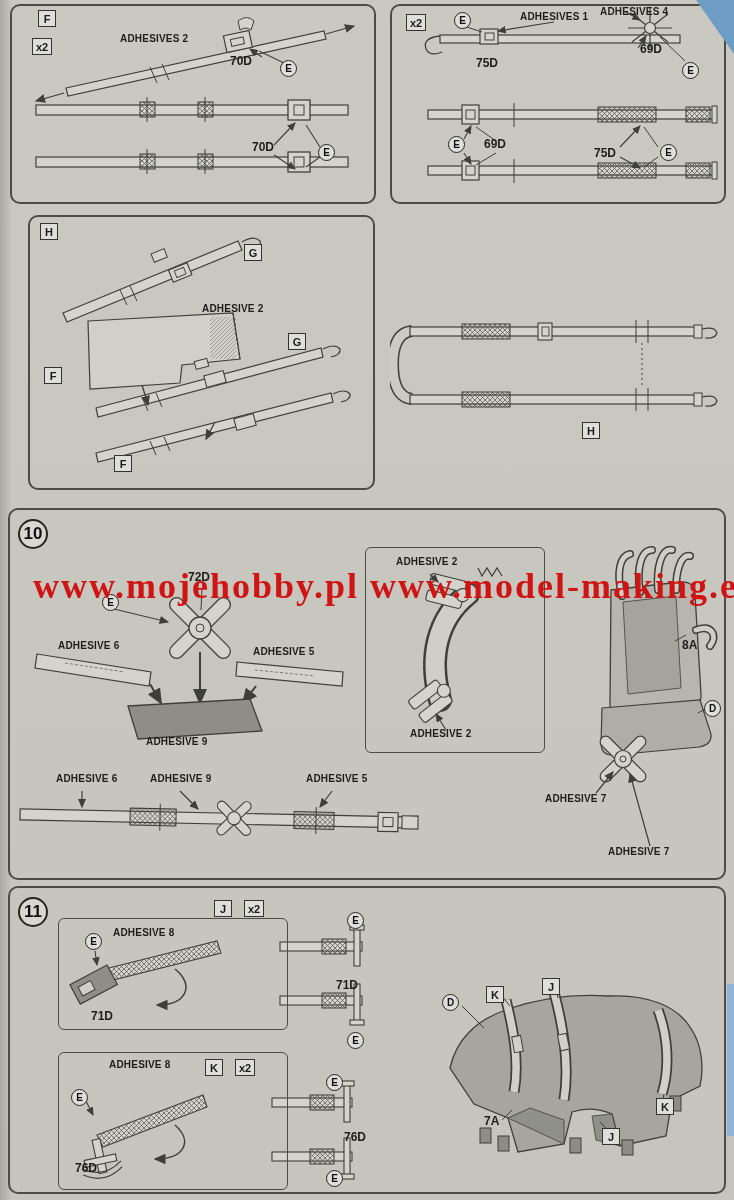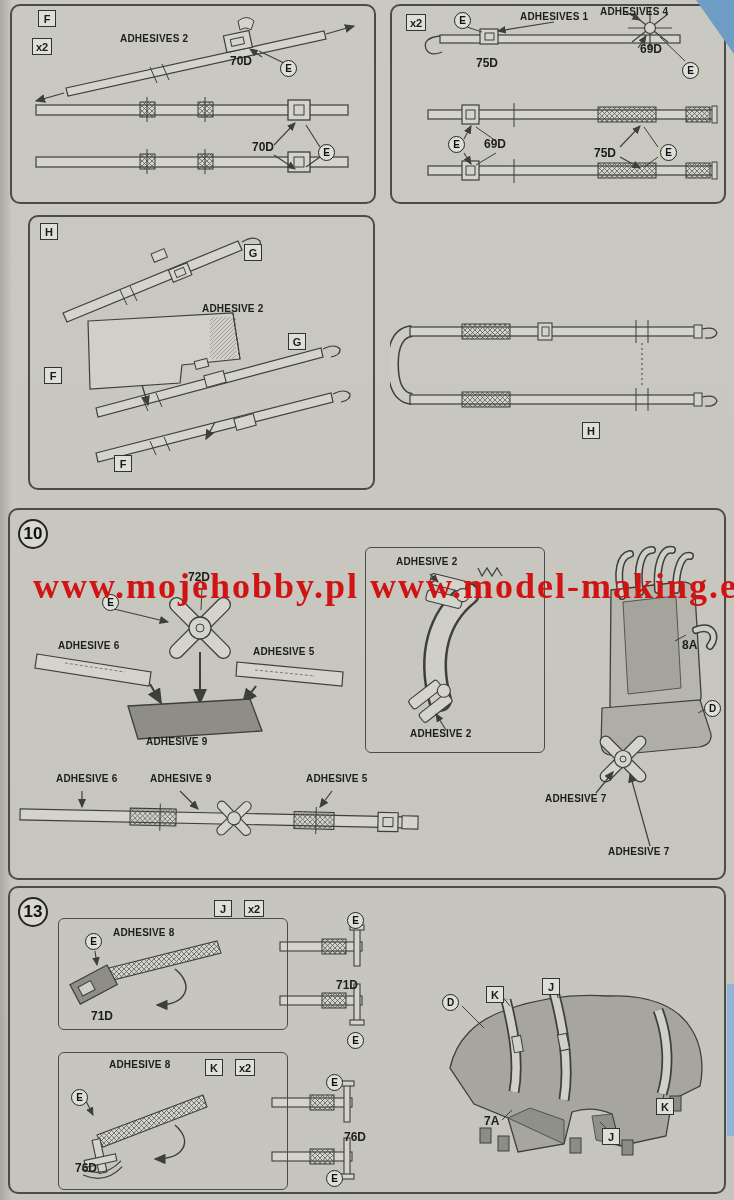--- a/index.html
+++ b/index.html
@@ -411,21 +411,21 @@
       <path d="M648,122 C658,148 660,180 652,206" stroke="#d0d0c8" stroke-width="7.5" fill="none"></path>
       <rect x="546" y="150" width="16" height="9" fill="#d0d0c8" stroke="#3f3f3a" stroke-width="1" transform="rotate(78 554 154)"></rect>
       <rect x="500" y="152" width="16" height="9" fill="#d0d0c8" stroke="#3f3f3a" stroke-width="1" transform="rotate(80 508 156)"></rect>
       <line x1="452" y1="118" x2="474" y2="140" stroke="#3f3f3a" stroke-width="1"></line>
       <line x1="492" y1="108" x2="500" y2="118" stroke="#3f3f3a" stroke-width="1"></line>
       <line x1="546" y1="100" x2="548" y2="110" stroke="#3f3f3a" stroke-width="1"></line>
       <line x1="652" y1="216" x2="654" y2="206" stroke="#3f3f3a" stroke-width="1"></line>
       <line x1="602" y1="246" x2="590" y2="234" stroke="#3f3f3a" stroke-width="1"></line>
       <line x1="492" y1="232" x2="502" y2="222" stroke="#3f3f3a" stroke-width="1"></line>
     </svg>
-    <div class="stepcirc" style="left:8px;top:9px">13</div>
+    <div class="stepcirc" style="left:8px;top:9px">11</div>
     <div class="boxed" style="left:204px;top:12px">J</div>
     <div class="boxed" style="left:234px;top:12px">x2</div>
 
     <div class="inset" style="left:48px;top:30px;width:230px;height:112px">
       <svg class="art" width="227" height="109" viewBox="0 0 227 109">
         <defs>
           <pattern id="hB1" width="5" height="5" patternUnits="userSpaceOnUse">
             <path d="M0,5 L5,0 M0,0 L5,5" stroke="#50504a" stroke-width="0.7"></path>
           </pattern>
           <marker id="aB1" markerWidth="8" markerHeight="7" refX="7" refY="3.5" orient="auto">

